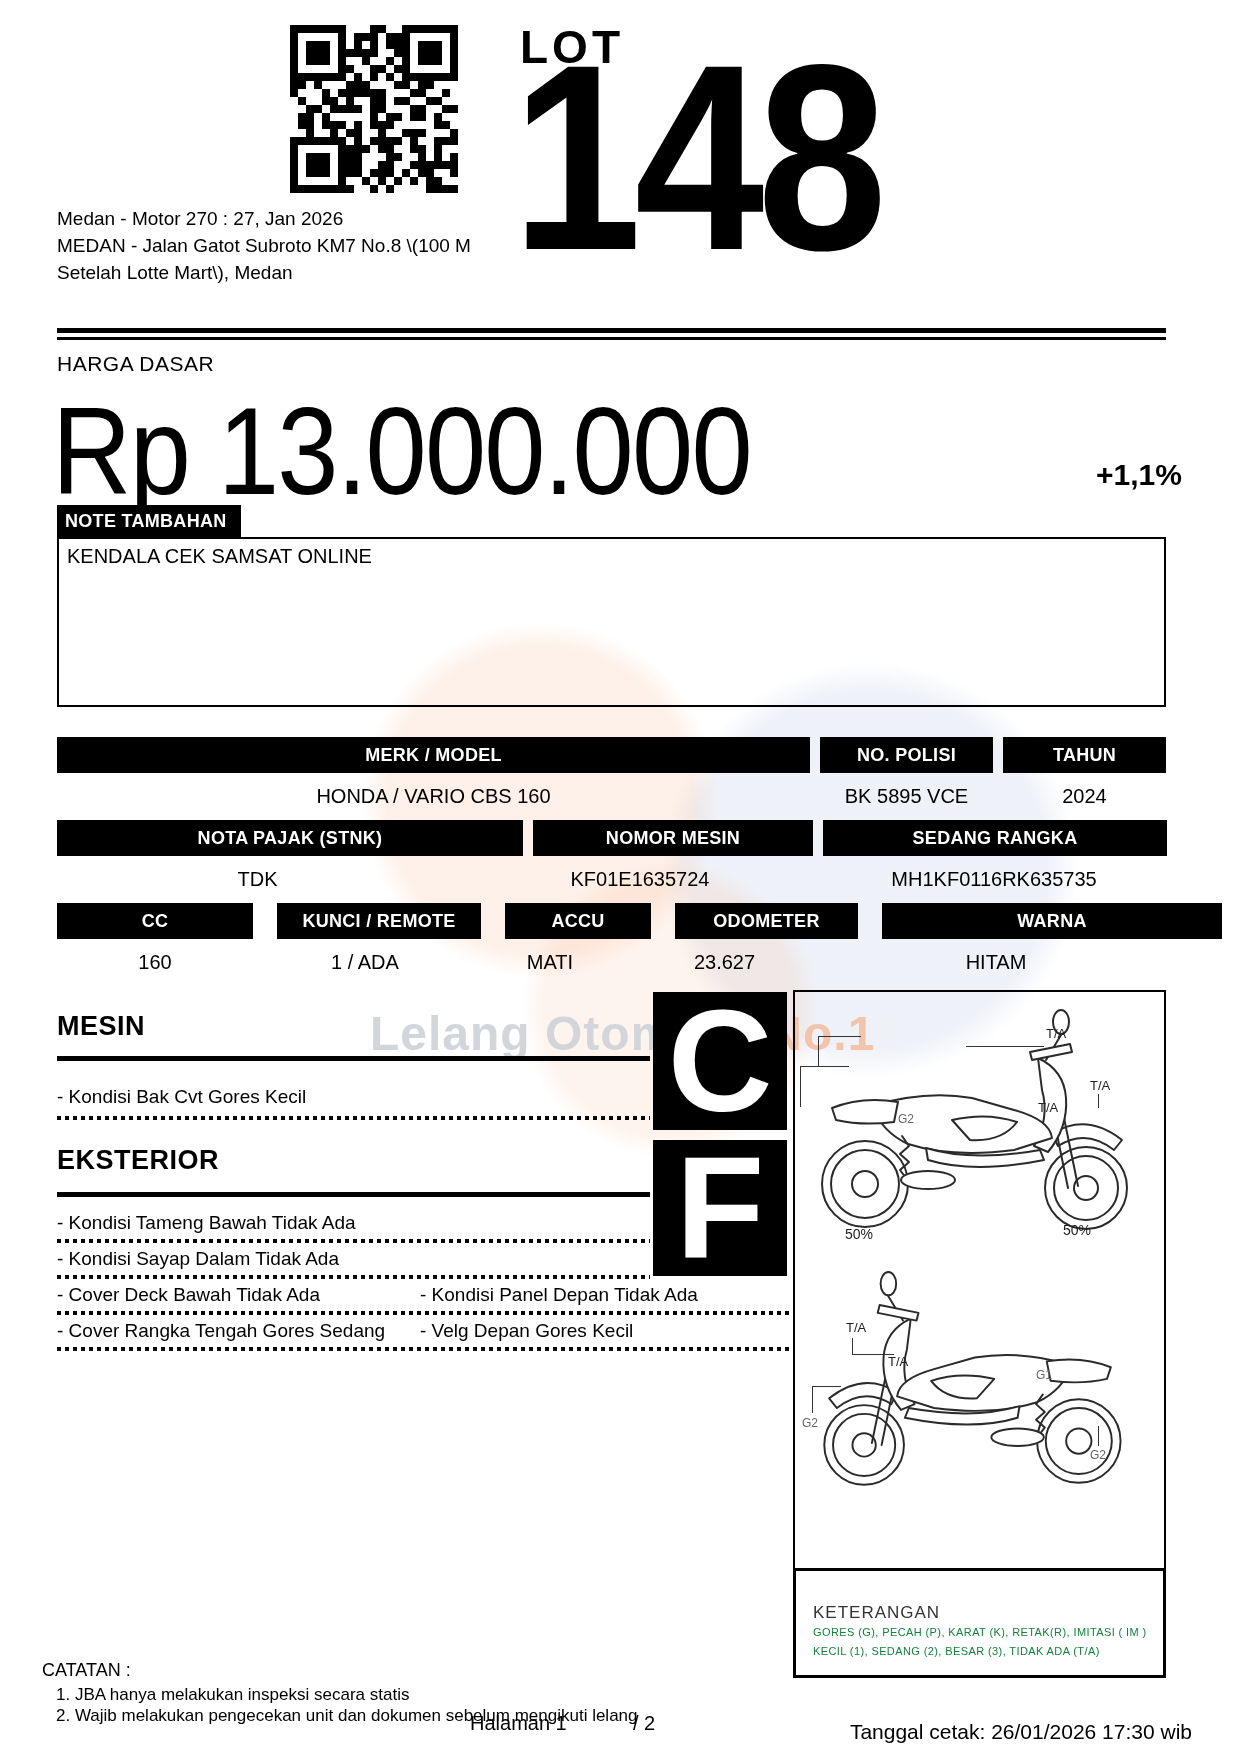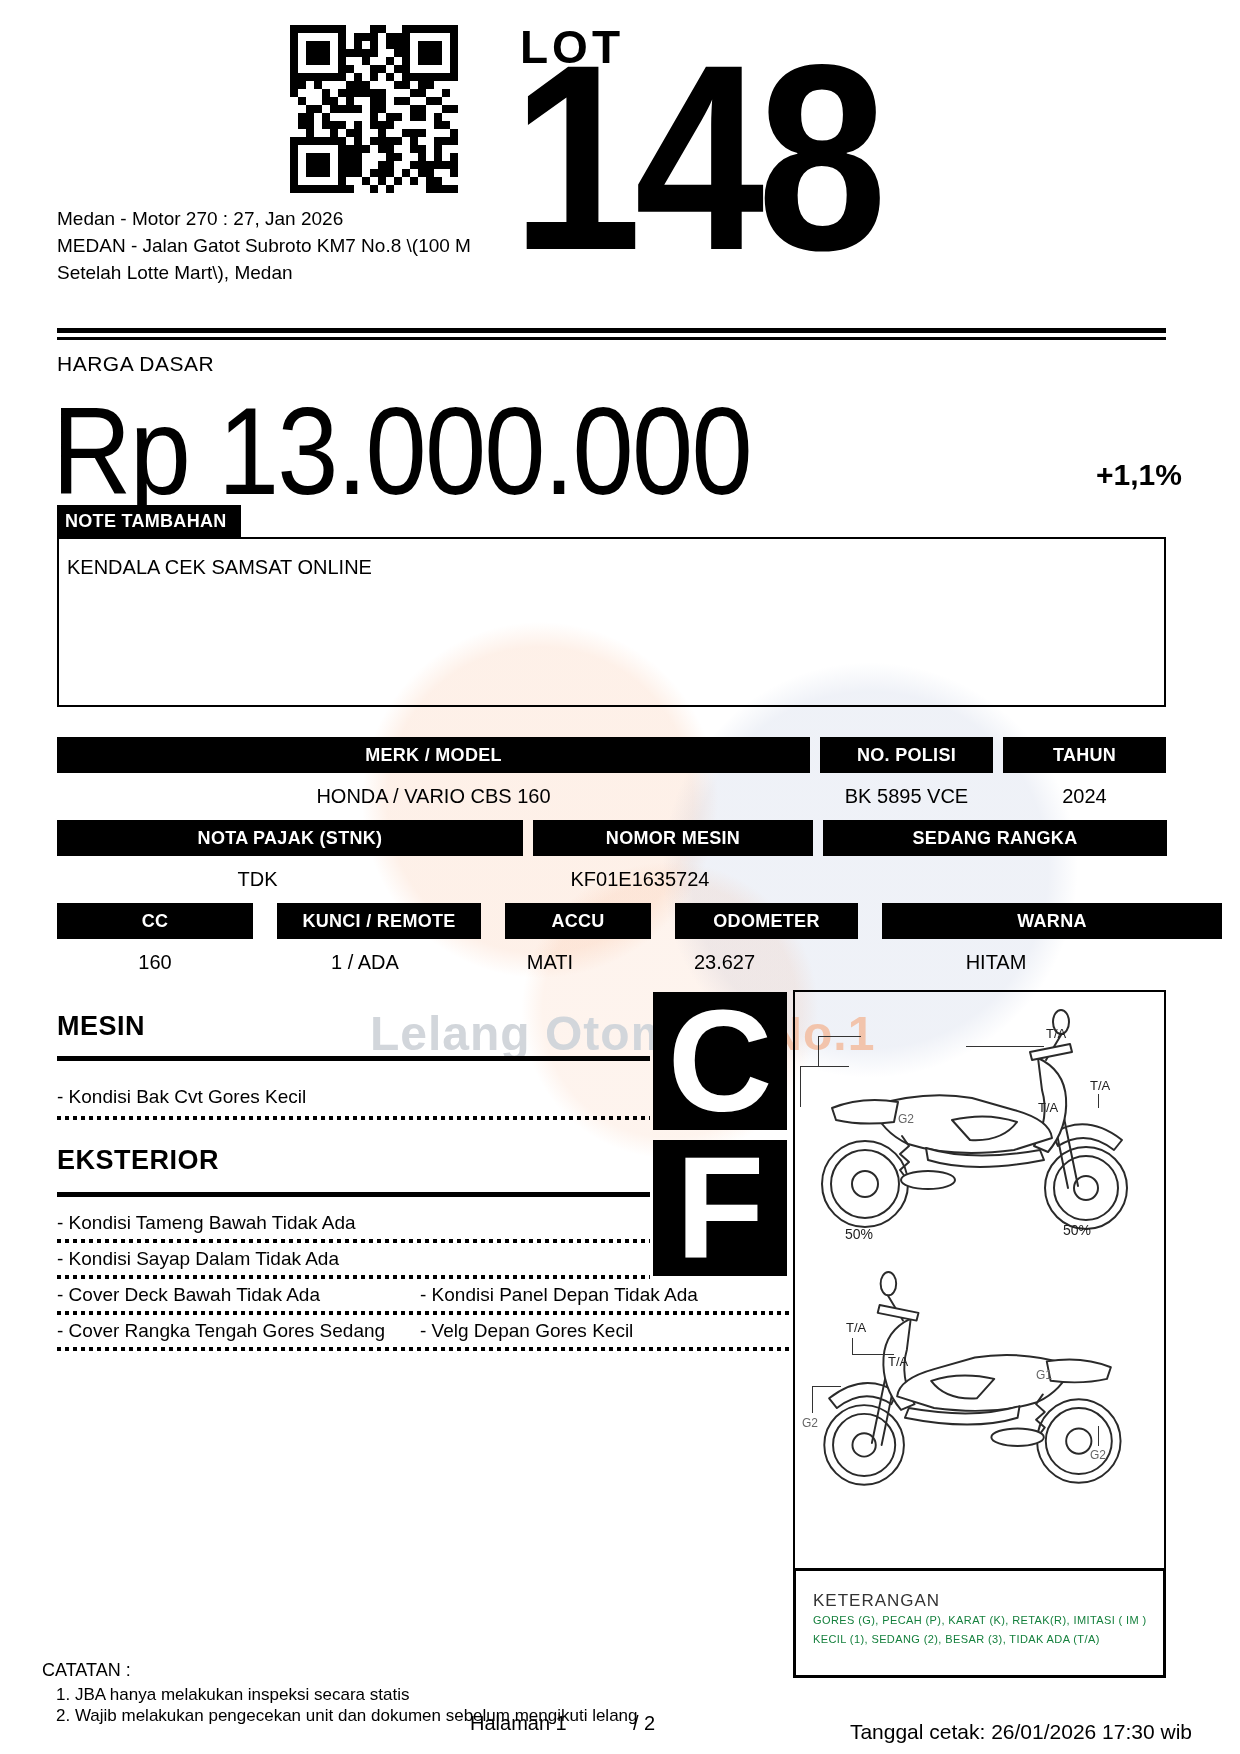--- a/index.html
+++ b/index.html
@@ -12,21 +12,21 @@
   .rule{position:absolute;background:#000}
   .lot-label{font-size:46px;font-weight:bold;letter-spacing:4px;line-height:1}
   .lot-number{font-size:265px;font-weight:bold;line-height:.92;letter-spacing:-8px;
               transform:scaleX(.88);transform-origin:left top;white-space:nowrap}
   .harga-label{font-size:21px;letter-spacing:.5px}
   .price{font-size:125px;line-height:1;letter-spacing:-2px;white-space:nowrap;
          transform:scaleX(.88);transform-origin:left top}
   .pct-change{font-size:30px;font-weight:bold}
   .note-label{background:#000;color:#fff;font-weight:bold;font-size:18px;
               padding:6px 14px 6px 8px;letter-spacing:.3px}
-  .note-box{border:2px solid #000;font-size:20px;padding:17px 8px;box-sizing:border-box}
+  .note-box{border:2px solid #000;font-size:20px;padding:6px 8px;box-sizing:border-box}
   .hdr-row,.val-row{position:absolute;display:flex}
   .hdrcell{background:#000;color:#fff;font-weight:bold;font-size:18px;letter-spacing:.3px;
            display:flex;align-items:center;justify-content:center;height:36px;box-sizing:border-box}
   .valcell{display:flex;align-items:center;justify-content:center;font-size:20px;height:30px}
   .sechead{font-size:27px;font-weight:bold;letter-spacing:.5px;line-height:1.1}
   .bar{position:absolute;background:#000;height:5px}
   .item{position:absolute;font-size:19px;line-height:22px;white-space:nowrap}
   .item2{position:absolute;left:363px;top:0;font-size:19px;white-space:nowrap}
   .dotline{position:absolute;height:4px;
            background-image:repeating-linear-gradient(90deg,#000 0 4px,transparent 4px 8px)}
@@ -351,20 +351,21 @@
   </div>
 
   <div class="hdr-row" style="left:57px;top:820px;gap:10px">
     <div class="hdrcell" style="width:466px">NOTA PAJAK (STNK)</div>
     <div class="hdrcell" style="width:280px">NOMOR MESIN</div>
     <div class="hdrcell" style="width:344px">SEDANG RANGKA</div>
   </div>
   <div class="val-row" style="left:57px;top:864px;gap:10px">
     <div class="valcell" style="width:401px">TDK</div>
     <div class="valcell" style="width:344px">KF01E1635724</div>
+    <div class="valcell" style="width:344px">MH1KF0116RK635735</div>
   </div>
 
   <div class="hdr-row" style="left:57px;top:903px;gap:24px">
     <div class="hdrcell" style="width:196px">CC</div>
     <div class="hdrcell" style="width:204px">KUNCI / REMOTE</div>
     <div class="hdrcell" style="width:146px">ACCU</div>
     <div class="hdrcell" style="width:183px">ODOMETER</div>
     <div class="hdrcell" style="width:340px">WARNA</div>
   </div>
   <div class="val-row" style="left:57px;top:947px;gap:10px">
@@ -468,21 +469,21 @@
   <div class="tlabel" style="left:846px;top:1320px">T/A</div>
   <div class="leader" style="left:852px;top:1338px;width:1px;height:16px"></div>
   <div class="leader" style="left:852px;top:1354px;width:42px;height:1px"></div>
   <div class="tlabel" style="left:888px;top:1354px">T/A</div>
   <div class="glabel" style="left:802px;top:1416px">G2</div>
   <div class="bracket" style="left:812px;top:1386px;width:28px;height:26px"></div>
   <div class="glabel" style="left:1036px;top:1368px">G1</div>
   <div class="glabel" style="left:1090px;top:1448px">G2</div>
   <div class="leader" style="left:1098px;top:1426px;width:1px;height:20px"></div>
 
-  <div class="ket-box" style="left:793px;top:1568px;width:373px;height:110px;padding:20px 0 0 17px">
+  <div class="ket-box" style="left:793px;top:1568px;width:373px;height:110px;padding:32px 0 0 17px">
     <div class="ket-title">KETERANGAN</div>
     <div class="ket-line">GORES (G), PECAH (P), KARAT (K), RETAK(R), IMITASI ( IM )</div>
     <div class="ket-line">KECIL (1), SEDANG (2), BESAR (3), TIDAK ADA (T/A)</div>
   </div>
 
   <div class="abs catatan-title" style="left:42px;top:1660px">CATATAN :</div>
   <div class="abs catatan-item" style="left:56px;top:1684px">1. JBA hanya melakukan inspeksi secara statis</div>
   <div class="abs catatan-item" style="left:56px;top:1705px">2. Wajib melakukan pengecekan unit dan dokumen sebelum mengikuti lelang</div>
 
   <div class="abs footer-text" style="left:470px;top:1712px">Halaman 1</div>

